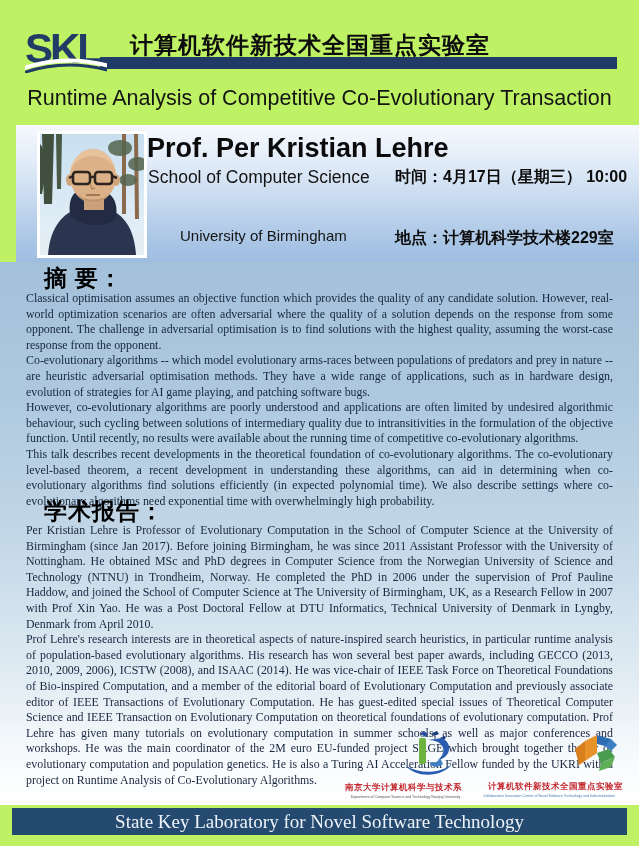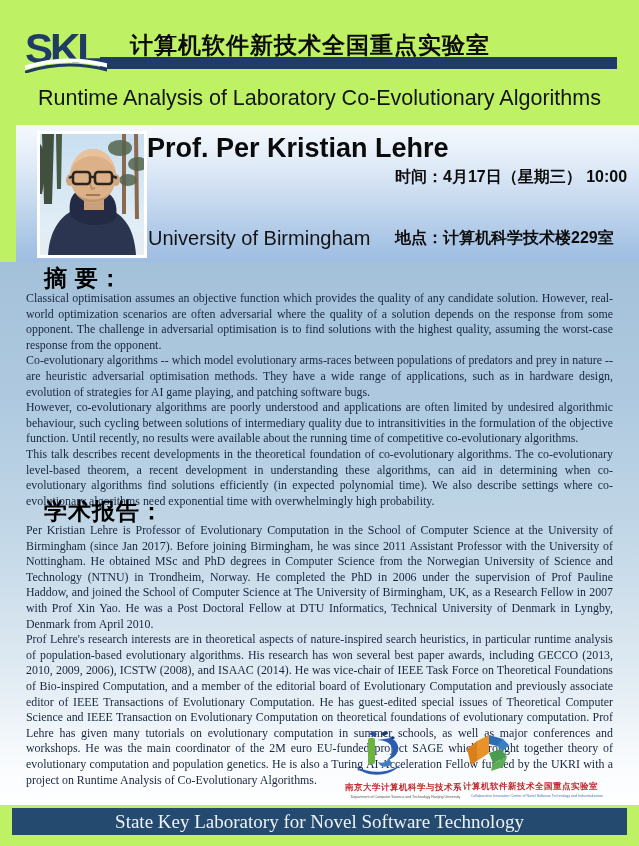--- a/index.html
+++ b/index.html
@@ -37,21 +37,21 @@
   .photo-frame {
     position:absolute; left:21px; top:6px; width:110px; height:127px;
     background:#ffffff; padding:3px;
   }
   .photo-frame svg { display:block; width:104px; height:121px; }
   .speaker-name {
     position:absolute; left:131px; top:8px;
     font-size:27px; font-weight:bold; color:#0b0b0b; white-space:nowrap;
   }
   .speaker-affil1 { position:absolute; left:132px; top:42px; font-size:17.5px; color:#141414; }
-  .speaker-affil2 { position:absolute; left:132px; top:102px; font-size:20px; color:#141414; }
+  .speaker-affil2 { position:absolute; left:132px; top:102px; font-size:15px; color:#141414;padding-left:32px; }
   .talk-time  { position:absolute; left:379px; top:42px;  font-size:16px; font-weight:600; color:#0d0d0d; white-space:nowrap; }
   .talk-place { position:absolute; left:379px; top:103px; font-size:16px; font-weight:600; color:#0d0d0d; white-space:nowrap; }
   
   .content-bg {
     position:absolute; left:0; top:262px; width:639px; height:543px;
     background:linear-gradient(180deg,#a4c1da 0%,#aec9df 25%,#c2d7e7 50%,#dfeaf2 75%,#f8fbfd 92%,#ffffff 100%);
   }
   .section-heading {
     position:absolute; left:44px;
     font-size:23px; font-weight:bold; color:#000; letter-spacing:1px;
@@ -61,21 +61,21 @@
   .bio-heading { top:496px; }
   .body-text {
     position:absolute; left:26px; width:587px;
     font-family:"Liberation Serif", serif;
     font-size:11.9px; line-height:15.6px; color:#17263f;
     text-align:justify;
   }
   .abstract-text { top:291px; }
   .bio-text { top:523px; }
   
-  .logo-block { position:absolute; text-align:left; }
+  .logo-block { position:absolute; text-align:right; }
   .logo-nju { left:345px; top:730px; width:115px; }
   .logo-cic { left:463px; top:731px; width:160px; }
   .logo-caption { font-size:8.5px; font-weight:bold; color:#c2282e; white-space:nowrap; letter-spacing:0.5px; }
   .logo-subcaption { font-size:4px; color:#555; white-space:nowrap; transform:scale(0.9); }
   .logo-cic .logo-subcaption { color:#4a7ab5; }
   
   .footer-bar {
     position:absolute; left:12px; top:808px; width:615px; height:27px;
     background:#254a70; color:#eef3f8;
     font-family:"Liberation Serif", serif; font-size:19px;
@@ -91,21 +91,21 @@
   <div class="header-bar"></div>
   <div class="skl-logo">
     <svg viewBox="0 0 82 48" xmlns="http://www.w3.org/2000/svg">
       <text x="0" y="38" font-family="Liberation Sans, sans-serif" font-size="42" font-weight="bold" fill="#1f3b66" letter-spacing="-3">SKL</text>
       <path d="M -4 44 Q 40 28 88 42" stroke="#ffffff" stroke-width="4" fill="none"></path>
       <path d="M -2 48 Q 40 33 86 46" stroke="#1f3b66" stroke-width="3" fill="none"></path>
     </svg>
   </div>
   <div class="lab-name">计算机软件新技术全国重点实验室</div>
 
-  <div class="talk-title">Runtime Analysis of Laboratory Co-Evolutionary Algorithms</div>
+  <div class="talk-title">Runtime Analysis of Competitive Co-Evolutionary Transaction</div>
 
   <div class="content-bg"></div>
 
   <div class="speaker-box">
     <div class="photo-frame">
       <svg viewBox="0 0 104 121" xmlns="http://www.w3.org/2000/svg">
         <defs>
           <linearGradient id="sky" x1="0" y1="0" x2="0" y2="1">
             <stop offset="0" stop-color="#c8dff0"></stop>
               <stop offset="1" stop-color="#e9f2f8"></stop>
@@ -147,20 +147,21 @@
           <line x1="33" y1="42" x2="29" y2="44"></line>
           <line x1="72" y1="42" x2="77" y2="44"></line>
         </g>
 
         <path d="M36 58 C42 72 64 72 70 58 C66 68 40 68 36 58 Z" fill="#b28a64" opacity="0.7"></path>
         <path d="M50 50 L52 55 L55 54" stroke="#b8895f" stroke-width="1.5" fill="none"></path>
         <line x1="46" y1="61" x2="60" y2="61" stroke="#8d6847" stroke-width="1.5"></line>
       </svg>
     </div>
     <div class="speaker-name">Prof. Per Kristian Lehre</div>
+    <div class="speaker-affil1">School of Computer Science</div>
     <div class="speaker-affil2">University of Birmingham</div>
     <div class="talk-time">时间：4月17日（星期三） 10:00</div>
     <div class="talk-place">地点：计算机科学技术楼229室</div>
   </div>
 
   <div class="section-heading abstract-heading">摘 要：</div>
   <div class="body-text abstract-text">
     <p>Classical optimisation assumes an objective function which provides the quality of any candidate solution. However, real-world optimization scenarios are often adversarial where the quality of a solution depends on the response from some opponent. The challenge in adversarial optimisation is to find solutions with the highest quality, assuming the worst-case response from the opponent.</p>
     <p>Co-evolutionary algorithms -- which model evolutionary arms-races between populations of predators and prey in nature -- are heuristic adversarial optimisation methods. They have a wide range of applications, such as in hardware design, evolution of strategies for AI game playing, and patching software bugs.</p>
     <p>However, co-evolutionary algorithms are poorly understood and applications are often limited by undesired algorithmic behaviour, such cycling between solutions of intermediary quality due to intransitivities in the formulation of the objective function.  Until recently, no results were available about the running time of competitive co-evolutionary algorithms.</p>

